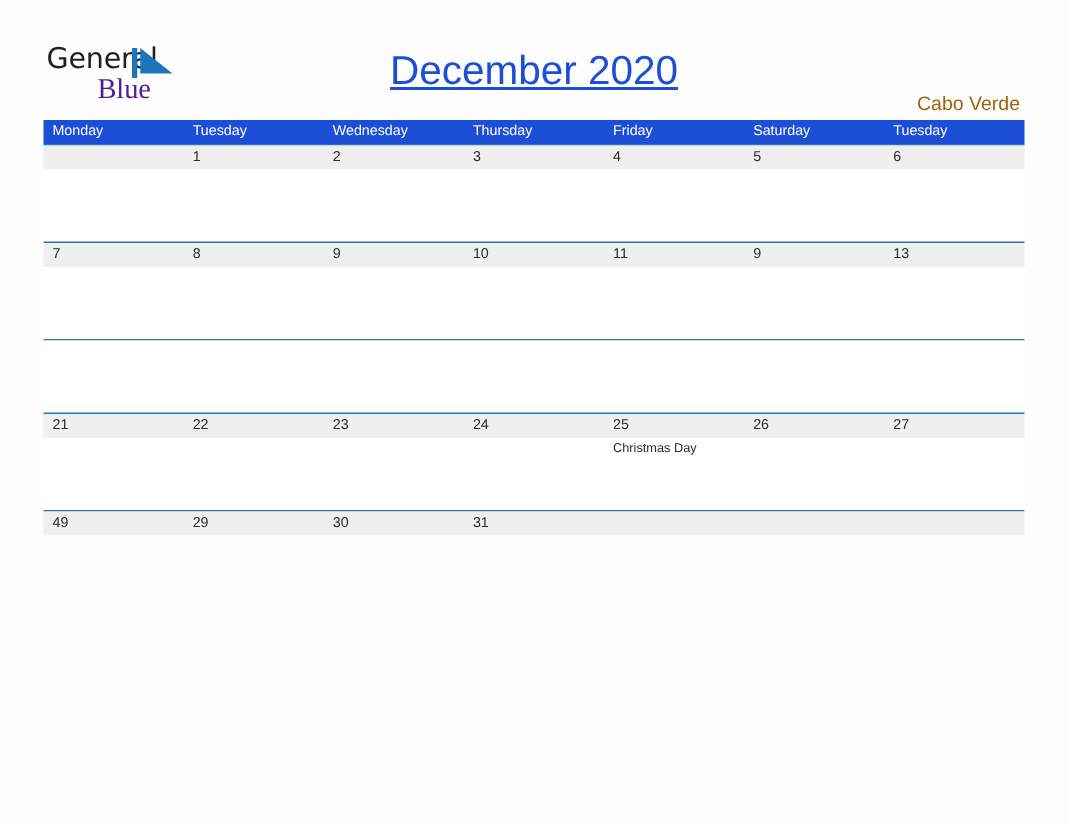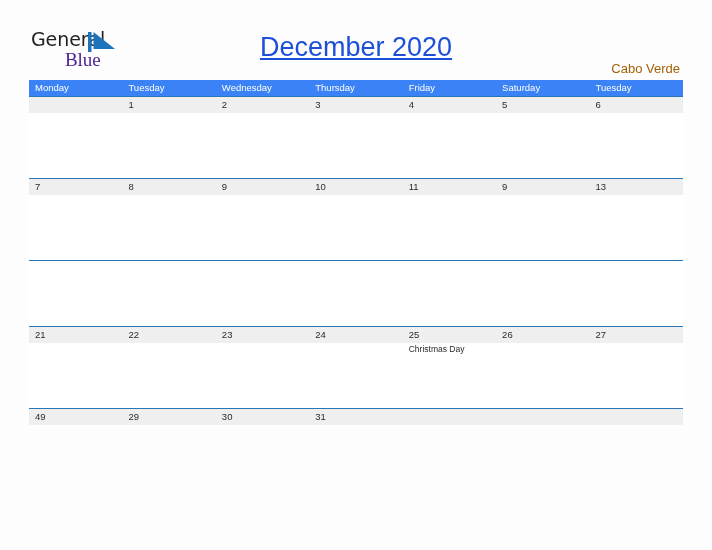--- a/index.html
+++ b/index.html
@@ -82,21 +82,21 @@
   
   .calendar {
     position: absolute;
     left: 29px;
     top: 80px;
     width: 654px;
   }
 
   .dow-row {
     display: flex;
-    background: #3b82f6;
+    background: #1d4ed8;
     height: 16px;
   }
   .dow-cell {
     width: 93.43px;
     flex: 0 0 93.43px;
     color: #ffffff;
     font-size: 9.5px;
     line-height: 16px;
     padding-left: 6px;
     box-sizing: border-box;
@@ -120,21 +120,21 @@
     flex: 0 0 93.43px;
     color: #2a2a2a;
     font-size: 9.5px;
     line-height: 16px;
     padding-left: 6px;
     box-sizing: border-box;
   }
   .body-strip {
     display: flex;
     background: #ffffff;
-    height: 65px;
+    height: 48px;
     justify-content: center;
   }
   .body-cell {
     width: 93.43px;
     flex: 0 0 93.43px;
     box-sizing: border-box;
     padding-left: 6px;
     padding-top: 1px;
   }
   .event {

